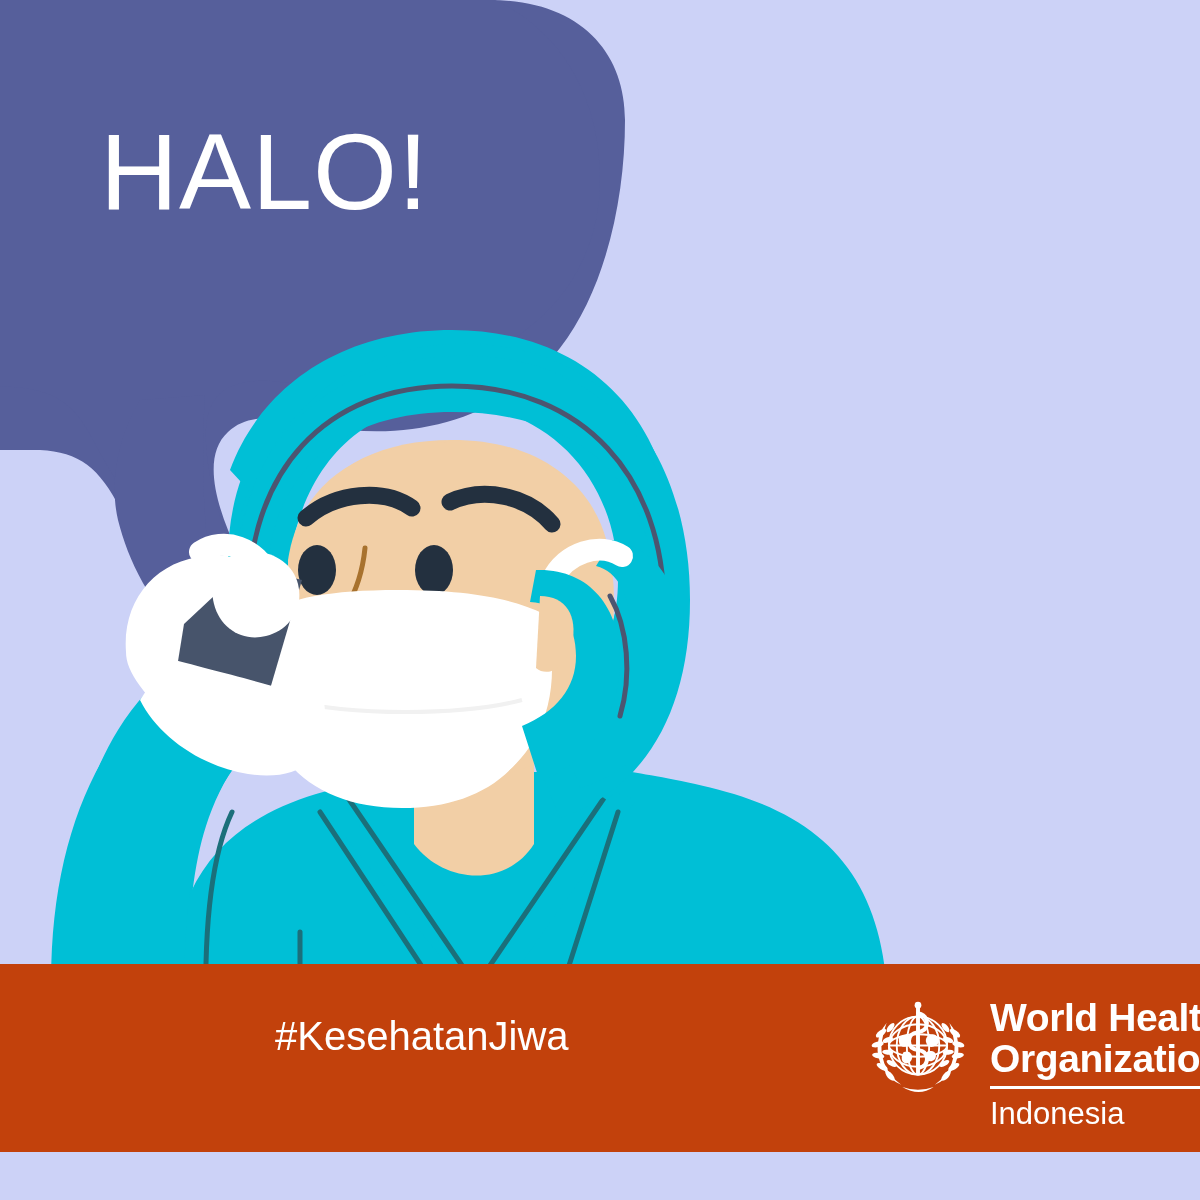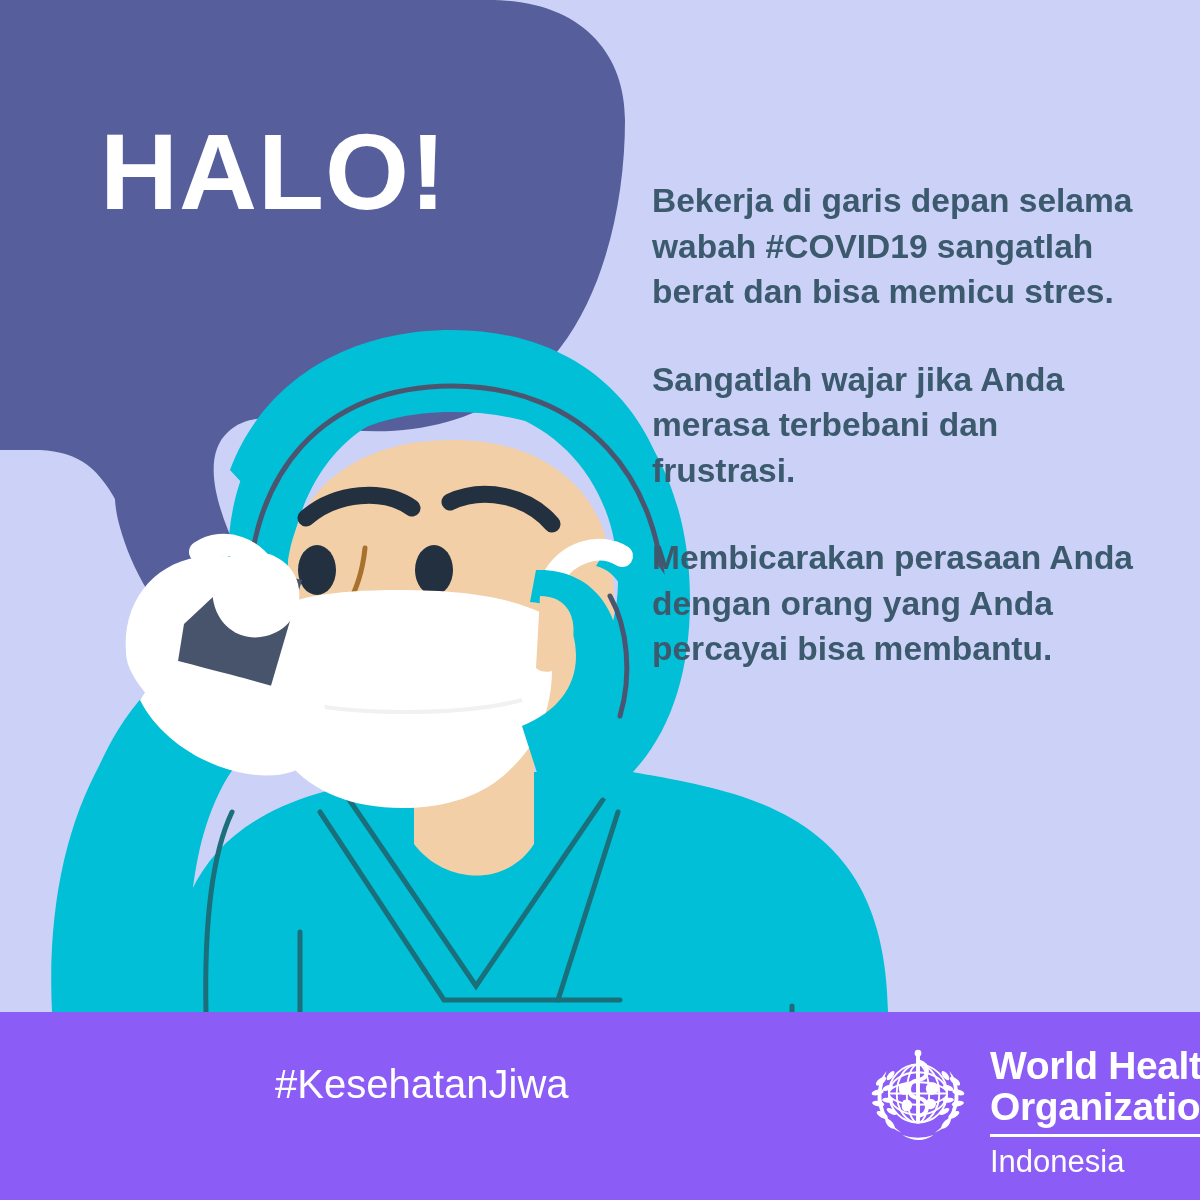--- a/index.html
+++ b/index.html
@@ -22,21 +22,21 @@
   #stage svg{display:block;width:1200px;height:1200px;}
 
   
   .halo-text{
     position:absolute;
     left:100px; top:118px;
     font-size:108px;
     line-height:1;
     letter-spacing:1px;
     color:#ffffff;
-    font-weight:700;
+    font-weight:400;
     font-family:"Liberation Sans",sans-serif;
     white-space:nowrap;
     user-select:none;
     text-align:right;
   }
 
   
   .copy{
     position:absolute;
     left:652px; top:178px;
@@ -48,23 +48,23 @@
     line-height:1.36;
     font-weight:bold;
     color:#3c5a6e;
     font-family:"Liberation Sans",sans-serif;
   }
   .copy p:last-child{margin-bottom:0;}
 
   
   .footer{
     position:absolute;
-    left:0; top:1012px;
+    left:0; top:964px;
     width:1200px; height:188px;
-    background:#8b5cf6;
+    background:#c2410c;
   }
   .hashtags{
     position:absolute;
     left:275px; top:50px;
     display:flex;
     align-items:center;
     gap:34px;
     color:#ffffff;
     font-size:40px;
     font-weight:400;
@@ -371,25 +371,20 @@
                C 158 736 200 766 248 774
                C 286 780 314 768 322 744
                C 330 720 314 698 286 690
                C 246 678 196 666 168 658 Z" fill="#ffffff"></path>
 
     </svg>
   </div>
 
   <div class="halo-text">HALO!</div>
 
-  <div class="copy">
-    <p>Bekerja di garis depan selama wabah #COVID19 sangatlah berat dan bisa memicu stres.</p>
-    <p>Sangatlah wajar jika Anda merasa terbebani dan frustrasi.</p>
-    <p>Membicarakan perasaan Anda dengan orang yang Anda percayai bisa membantu.</p>
-  </div>
 
   <div class="footer">
 
     <div class="hashtags">
       <span class="hashtag">#KesehatanJiwa</span>
     </div>
 
     <div class="who-logo">
 
       <div class="who-emblem">

